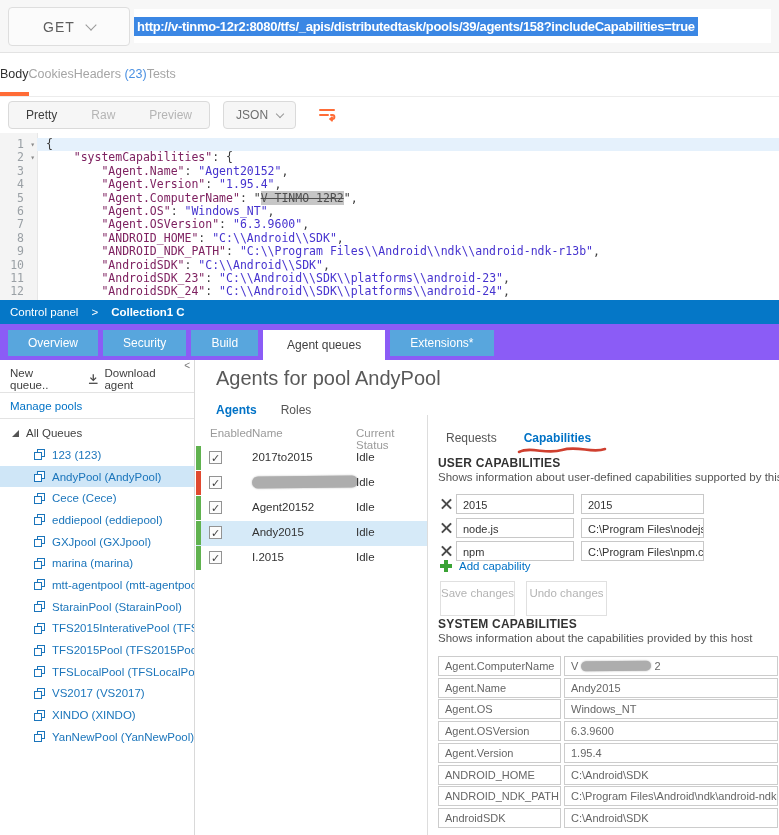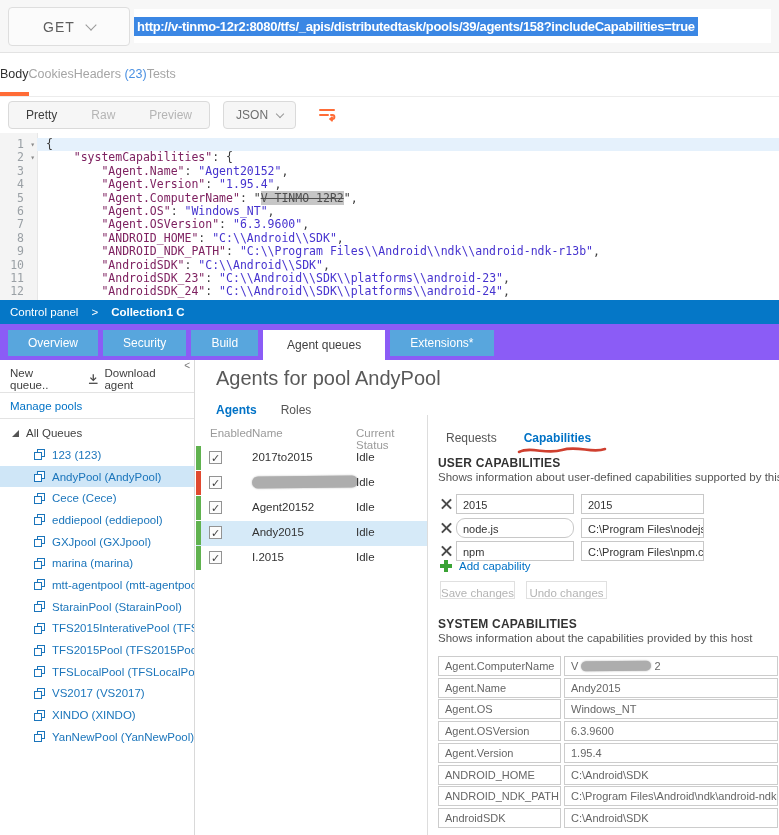--- a/index.html
+++ b/index.html
@@ -99,21 +99,21 @@
   .sec-desc{position:absolute;left:10px;font-size:11.5px;color:#555;white-space:nowrap;}
   .xic{position:absolute;left:13px;width:11px;height:11px;cursor:pointer;}
   .xic::before,.xic::after{content:"";position:absolute;left:-1px;top:5px;width:13px;height:2px;background:#4a4a4a;}
   .xic::before{transform:rotate(45deg);}
   .xic::after{transform:rotate(-45deg);}
   .inp{position:absolute;height:20px;border:1px solid #c8c8c8;background:#fff;font-size:11px;color:#333;line-height:20px;padding:0 6px;white-space:nowrap;overflow:hidden;box-sizing:border-box;}
   .addcap{position:absolute;left:12px;display:flex;align-items:center;gap:7px;color:#0072c6;font-size:11.5px;cursor:pointer;}
   .plus{position:relative;width:12px;height:12px;}
   .plus::before{content:"";position:absolute;left:0;top:4px;width:12px;height:4px;background:#3aa335;}
   .plus::after{content:"";position:absolute;left:4px;top:0;width:4px;height:12px;background:#3aa335;}
-  .btn{position:absolute;height:18px;border:1px solid #e0e0e0;background:#fff;color:#b4b4b4;font-size:11.5px;text-align:center;line-height:23px;box-sizing:border-box;cursor:default;}
+  .btn{position:absolute;height:35px;border:1px solid #e0e0e0;background:#fff;color:#b4b4b4;font-size:11.5px;text-align:center;line-height:23px;box-sizing:border-box;cursor:default;}
   .cell{position:absolute;height:20px;border:1px solid #ccc;background:#fff;font-size:11px;color:#666;line-height:19px;padding:0 6px;white-space:nowrap;overflow:hidden;box-sizing:border-box;}
 </style>
 </head>
 <body>
 
 <div class="stage">
 
   <section class="pm">
     <div class="pm-urlbar">
       <div class="pm-method">
@@ -361,21 +361,21 @@
           </span>
         </div>
 
         <div class="sec-title" style="top:96px">USER CAPABILITIES</div>
         <div class="sec-desc" style="top:111px">Shows information about user-defined capabilities supported by this host</div>
         <div id="user-cap-rows">
             <span class="xic" style="top: 138px;"></span>
             <div class="inp" style="top: 134px; left: 28px; width: 118px;">2015</div>
             <div class="inp" style="top: 134px; left: 153px; width: 123px;">2015</div>
             <span class="xic" style="top: 161.5px;"></span>
-            <div class="inp" style="top: 157.5px; left: 28px; width: 118px; border-radius: 9px;">node.js</div>
+            <div class="inp" style="top: 157.5px; left: 28px; width: 118px;">node.js</div>
             <div class="inp" style="top: 157.5px; left: 153px; width: 123px;">C:\Program Files\nodejs</div>
             <span class="xic" style="top: 185px;"></span>
             <div class="inp" style="top: 181px; left: 28px; width: 118px;">npm</div>
             <div class="inp" style="top: 181px; left: 153px; width: 123px;">C:\Program Files\npm.cmd</div>
           </div>
 
         <div class="addcap" style="top:200px">
           <span class="plus"></span>
           <span>Add capability</span>
         </div>

